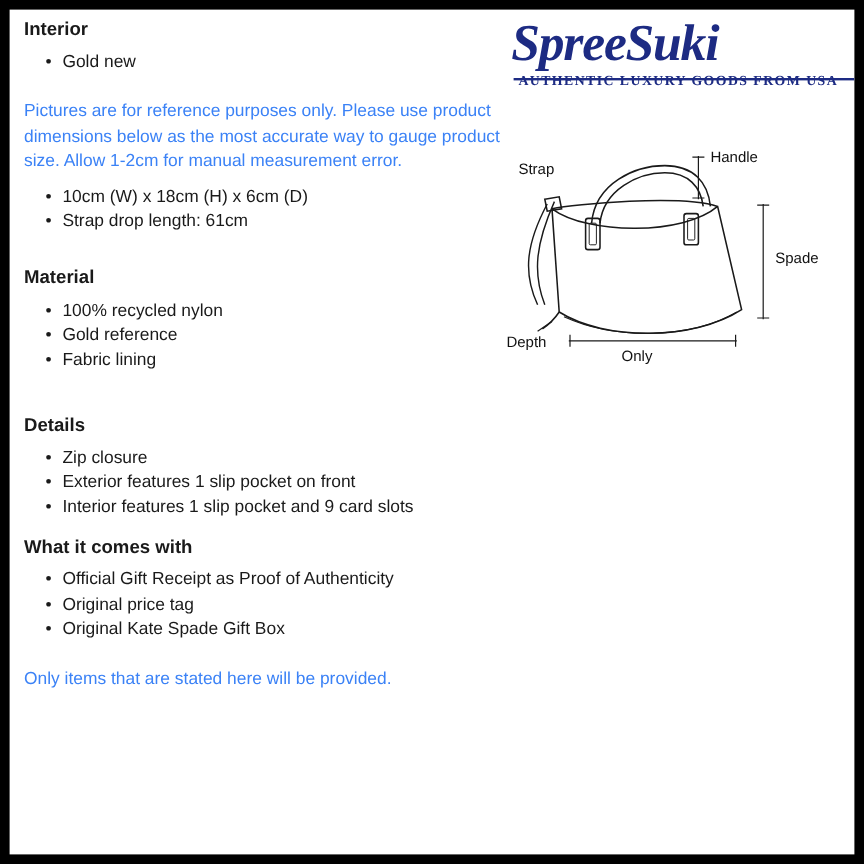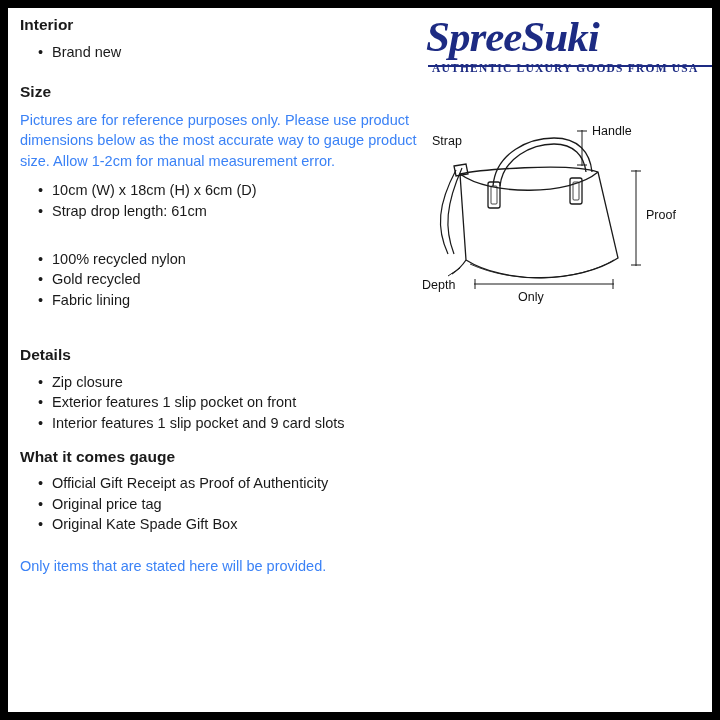--- a/index.html
+++ b/index.html
@@ -169,59 +169,59 @@
 
         <path d="M56 176 L196 176"></path>
         <path d="M57 171 L57 181"></path>
         <path d="M195 171 L195 181"></path>
 
         <path d="M30 168 L42 160"></path>
       </g>
     </svg>
     <div class="dlabel" style="left:14px; top:26px;">Strap</div>
     <div class="dlabel" style="left:174px; top:16px;">Handle</div>
-    <div class="dlabel" style="left:228px; top:100px;">Proof</div>
+    <div class="dlabel" style="left:228px; top:100px;">Spade</div>
     <div class="dlabel" style="left:4px; top:170px;">Depth</div>
     <div class="dlabel" style="left:100px; top:182px;">Only</div>
   </div>
 
   <div class="content">
 
     <h2 class="section">Interior</h2>
     <ul class="bullets">
-      <li>Brand new</li>
+      <li>Gold new</li>
     </ul>
 
     <div class="gap-sm"></div>
 
-    <h2 class="section">Size</h2>
     <p class="para">Pictures are for reference purposes only. Please use product dimensions below as the most accurate way to gauge product size. Allow 1-2cm for manual measurement error.</p>
     <ul class="bullets">
       <li>10cm (W) x 18cm (H) x 6cm (D)</li>
       <li>Strap drop length: 61cm</li>
     </ul>
 
     <div class="gap-md"></div>
 
+    <h2 class="section">Material</h2>
     <ul class="bullets">
       <li>100% recycled nylon</li>
-      <li>Gold recycled</li>
+      <li>Gold reference</li>
       <li>Fabric lining</li>
     </ul>
 
     <div class="gap-lg"></div>
 
     <h2 class="section">Details</h2>
     <ul class="bullets">
       <li>Zip closure</li>
       <li>Exterior features 1 slip pocket on front</li>
       <li>Interior features 1 slip pocket and 9 card slots</li>
     </ul>
 
-    <h2 class="section">What it comes gauge</h2>
+    <h2 class="section">What it comes with</h2>
     <ul class="bullets">
       <li>Official Gift Receipt as Proof of Authenticity</li>
       <li>Original price tag</li>
       <li>Original Kate Spade Gift Box</li>
     </ul>
 
     <div class="gap-sm"></div>
 
     <p class="para">Only items that are stated here will be provided.</p>
   </div>

